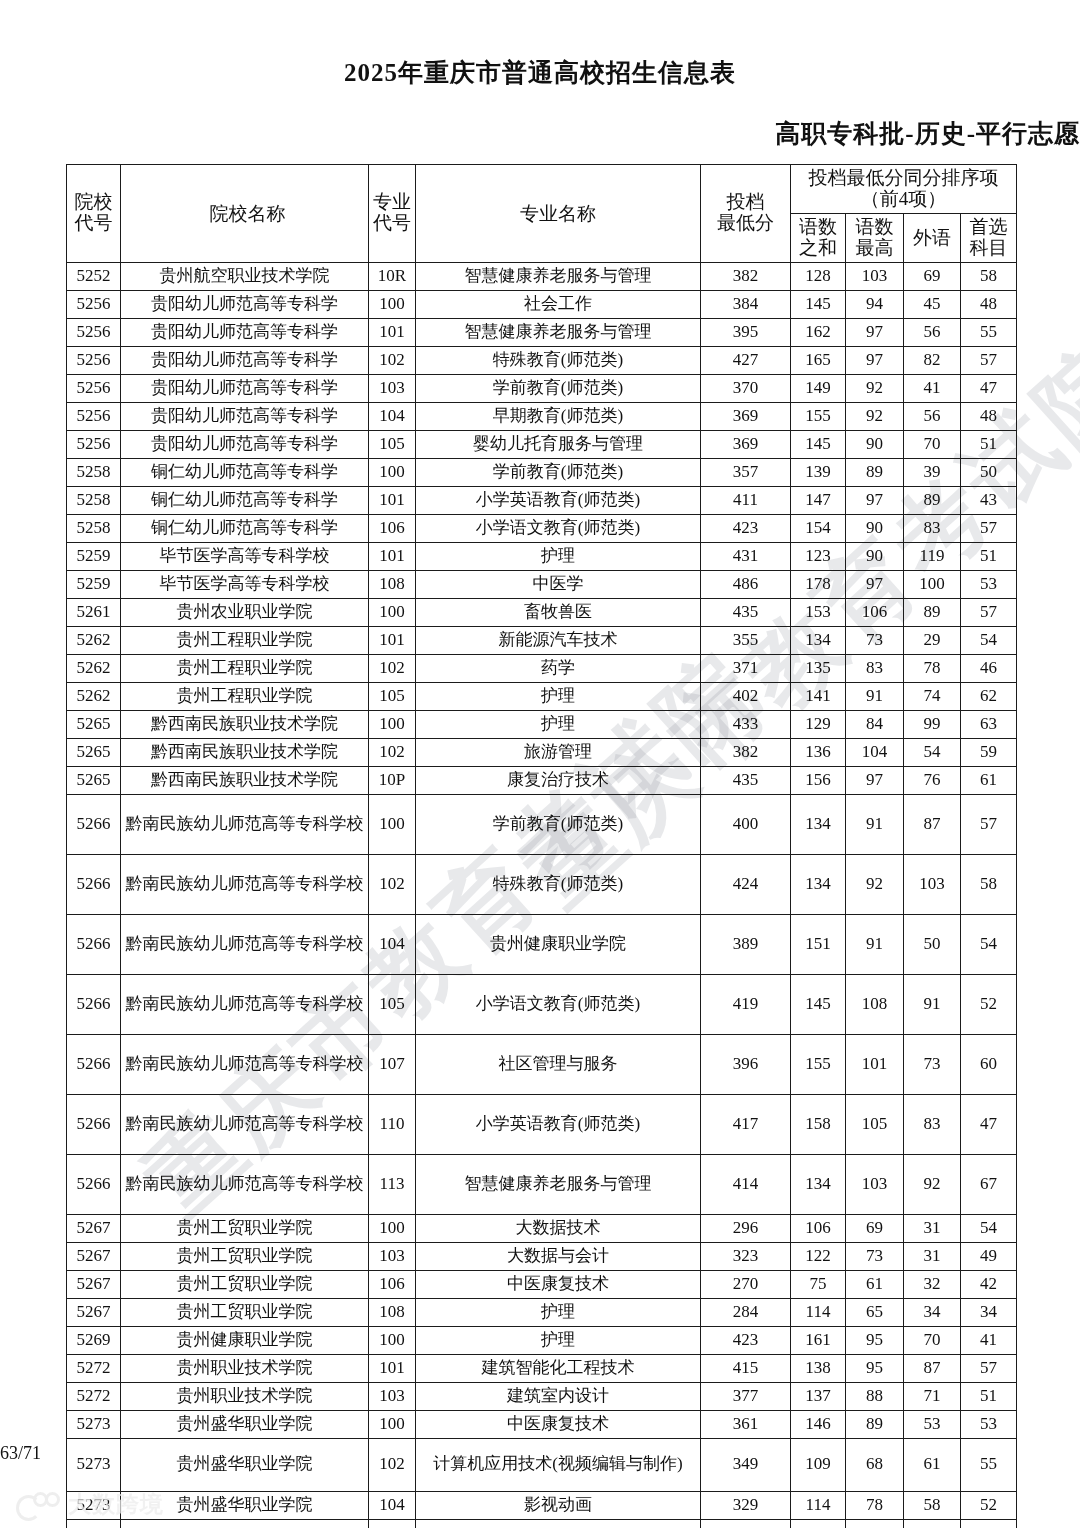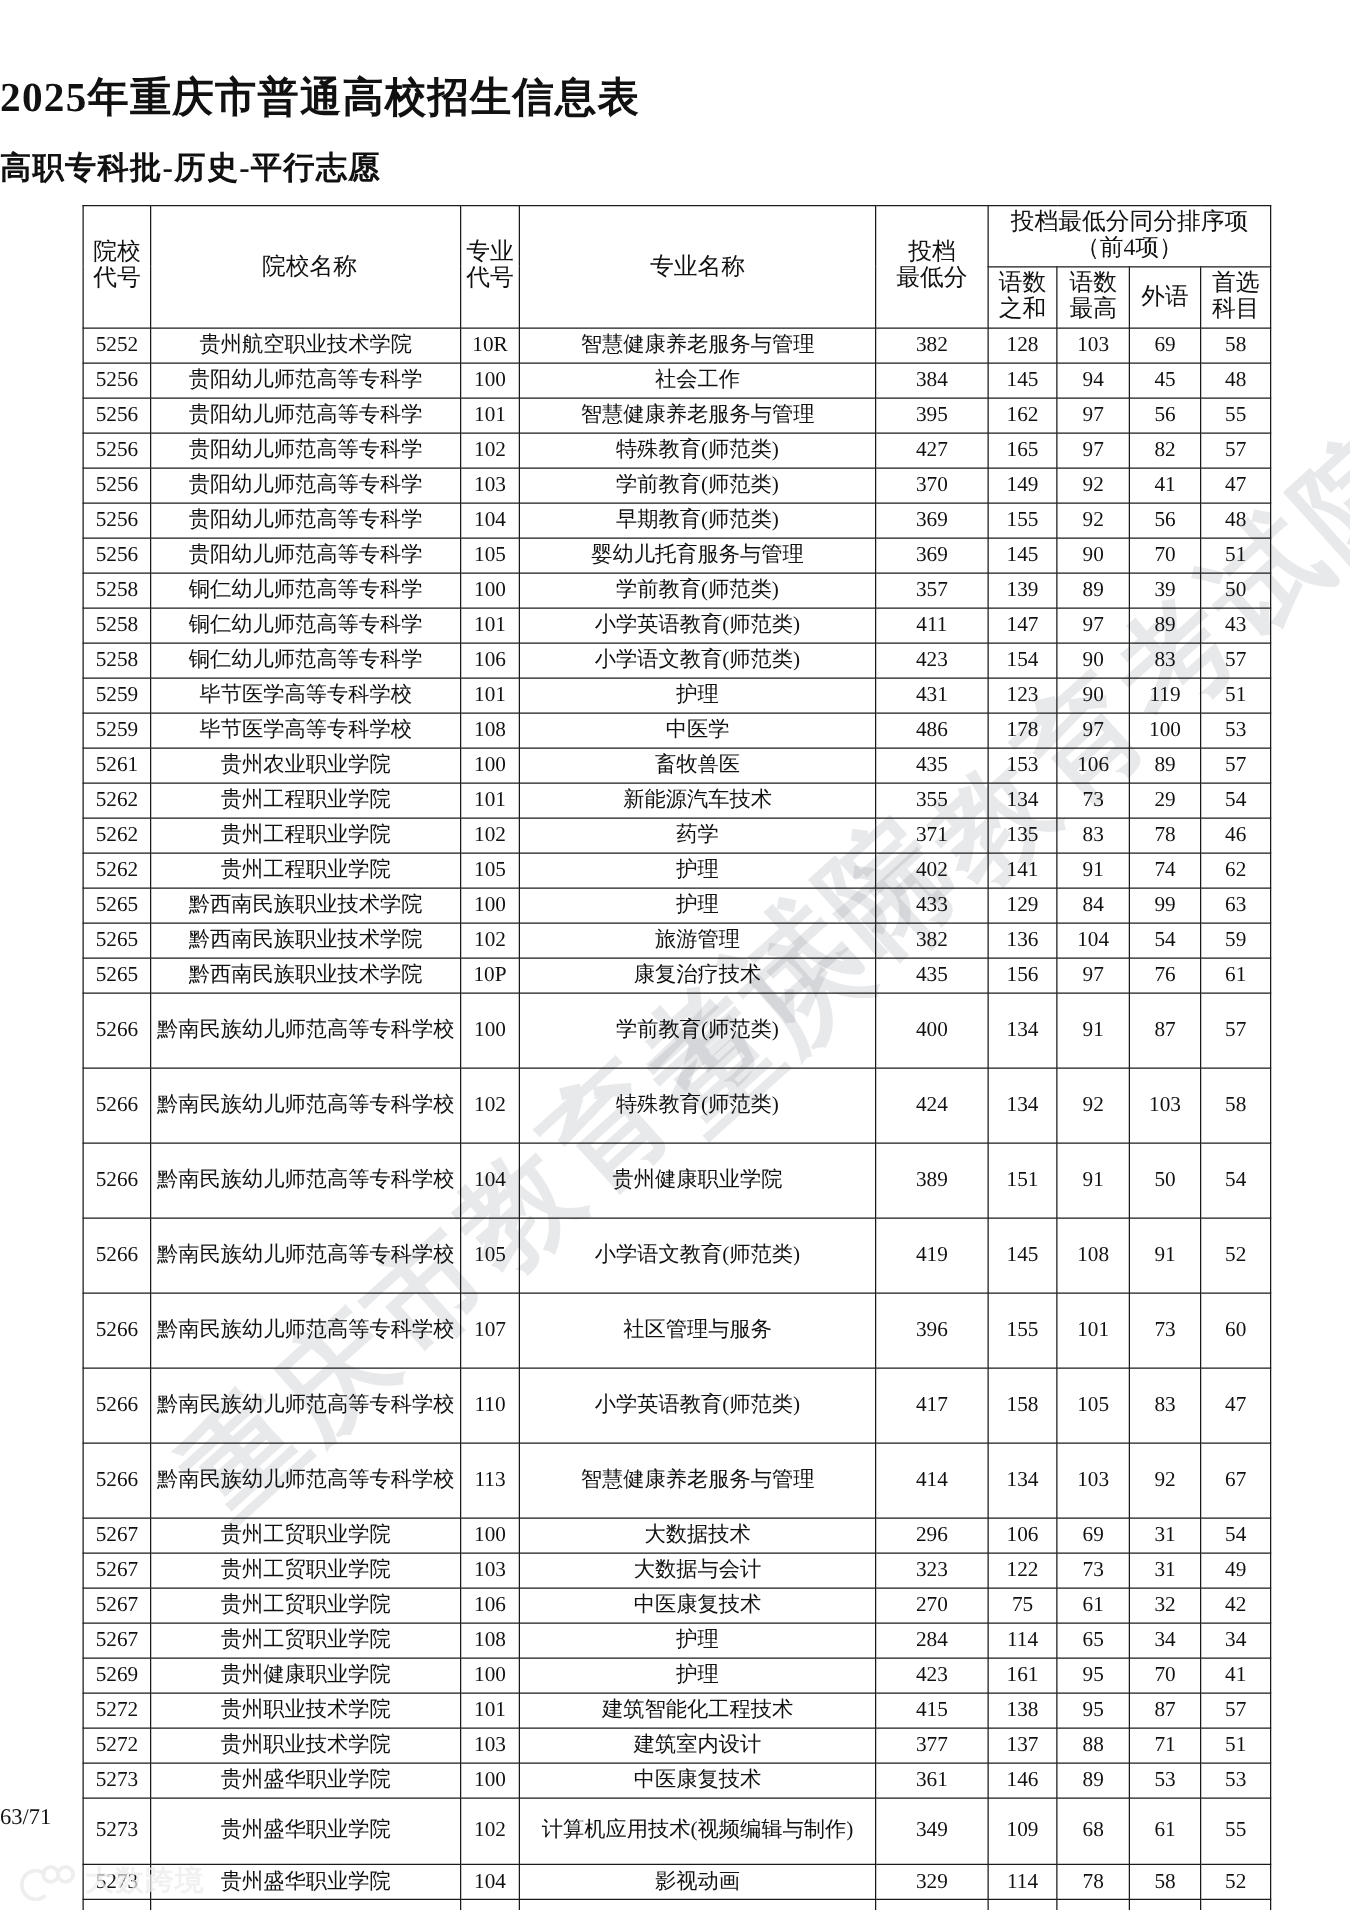--- a/index.html
+++ b/index.html
@@ -46,31 +46,32 @@
     font-size: 92px;
     transform: rotate(-42deg);
   }
 
   
   #doc-title {
     position: absolute;
     top: 56px;
     left: 0;
     width: 1080px;
-    font-size: 33px;
+    text-align: center;
+    font-size: 25px;
     font-weight: bold;
     letter-spacing: 1px;
     z-index: 10;
   }
   #doc-subtitle {
     position: absolute;
     top: 117px;
     left: 0;
     width: 1080px;
-    text-align: left;
+    text-align: right;
     font-size: 25px;
     font-weight: bold;
     letter-spacing: 1px;
     z-index: 10;
   }
 
   
   #score-table {
     position: absolute;
     left: 66px;

